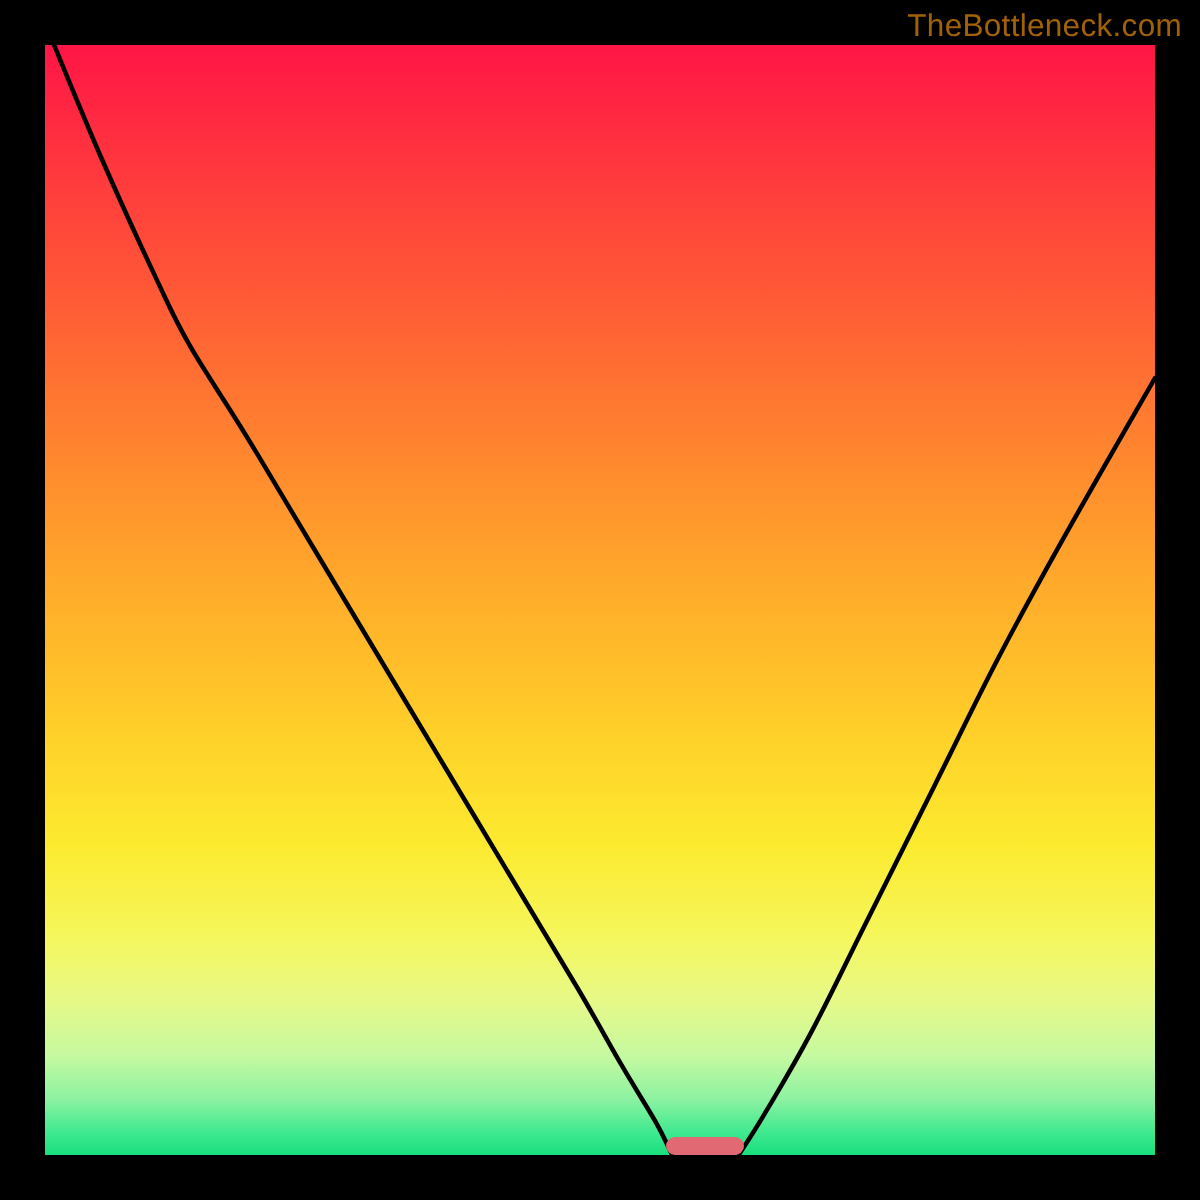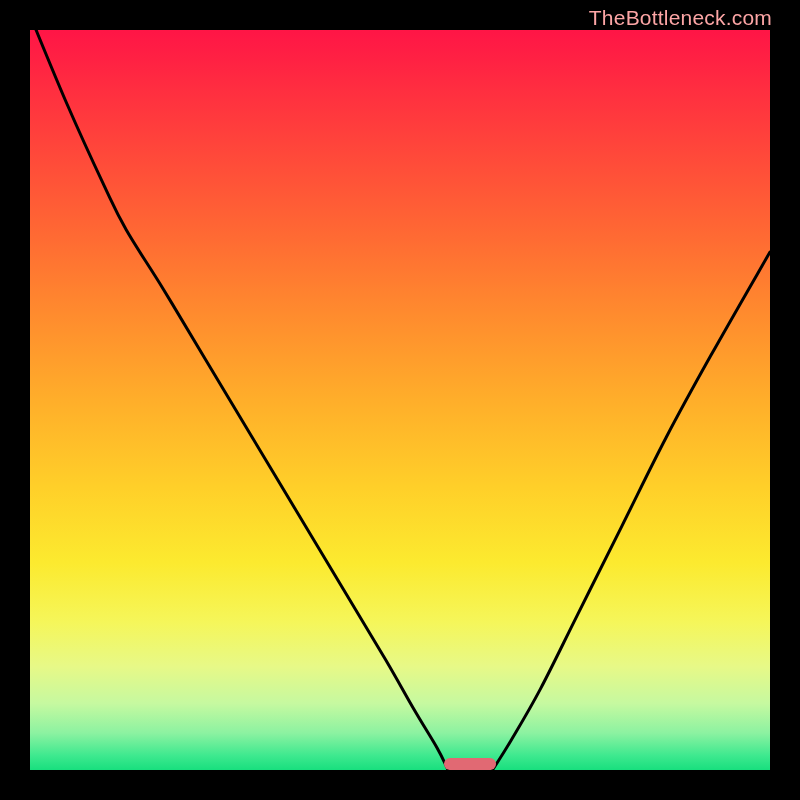--- a/index.html
+++ b/index.html
@@ -13,22 +13,22 @@
   }
   .frame {
     position: relative;
     width: 800px;
     height: 800px;
     background: #000;
   }
   .watermark {
     position: absolute;
     top: 6px;
-    right: 28px;
-    color: #fca5a5;
+    right: 12px;
+    color: #a16207;
     font-size: 21px;
     font-weight: 400;
     letter-spacing: 0.2px;
     z-index: 50;
   }
   .plot-area {
     position: absolute;
     left: 30px;
     top: 30px;
     width: 740px;

